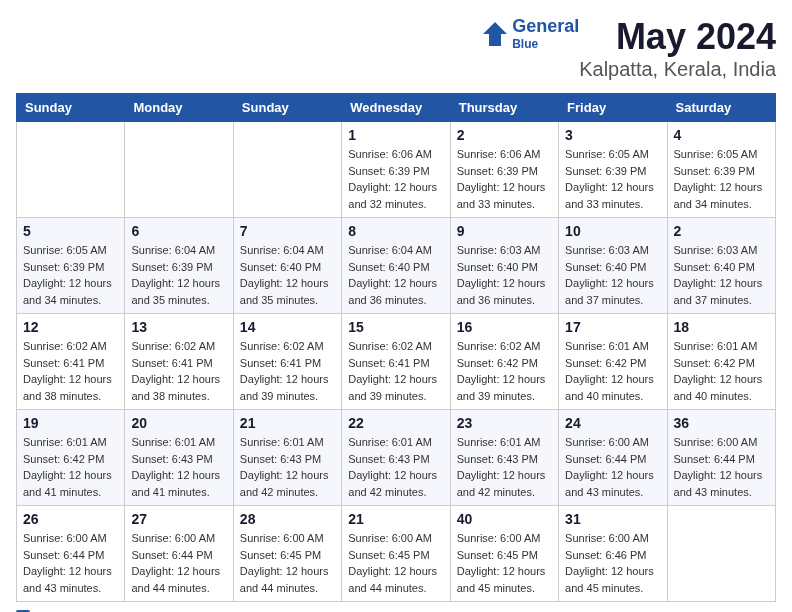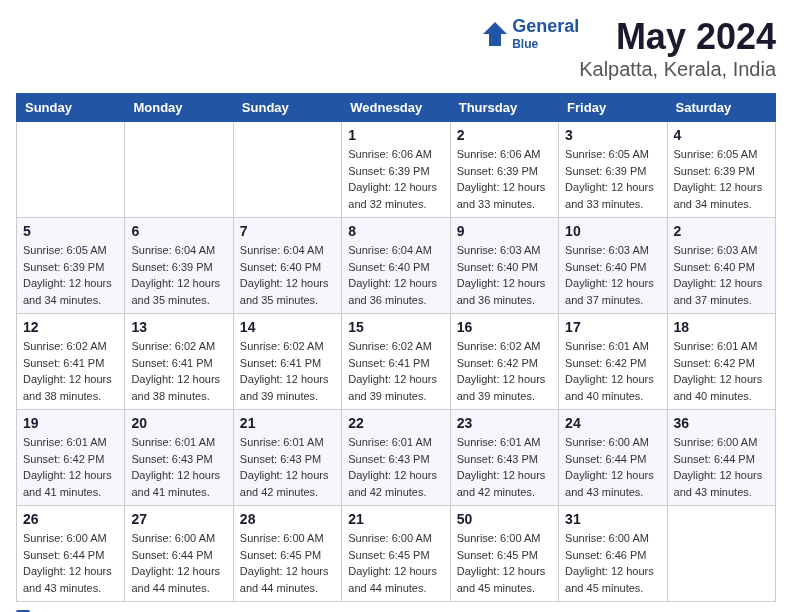--- a/index.html
+++ b/index.html
@@ -247,21 +247,21 @@
         </td>
         <td>
           <div class="day-number">28</div>
           <div class="day-info">Sunrise: 6:00 AM<br>Sunset: 6:45 PM<br>Daylight: 12 hours and 44 minutes.</div>
         </td>
         <td>
           <div class="day-number">21</div>
           <div class="day-info">Sunrise: 6:00 AM<br>Sunset: 6:45 PM<br>Daylight: 12 hours and 44 minutes.</div>
         </td>
         <td>
-          <div class="day-number">50</div>
+          <div class="day-number">40</div>
           <div class="day-info">Sunrise: 6:00 AM<br>Sunset: 6:45 PM<br>Daylight: 12 hours and 45 minutes.</div>
         </td>
         <td>
           <div class="day-number">31</div>
           <div class="day-info">Sunrise: 6:00 AM<br>Sunset: 6:46 PM<br>Daylight: 12 hours and 45 minutes.</div>
         </td>
         <td class="empty-cell"></td>
       </tr>
     </tbody>
 </table>

